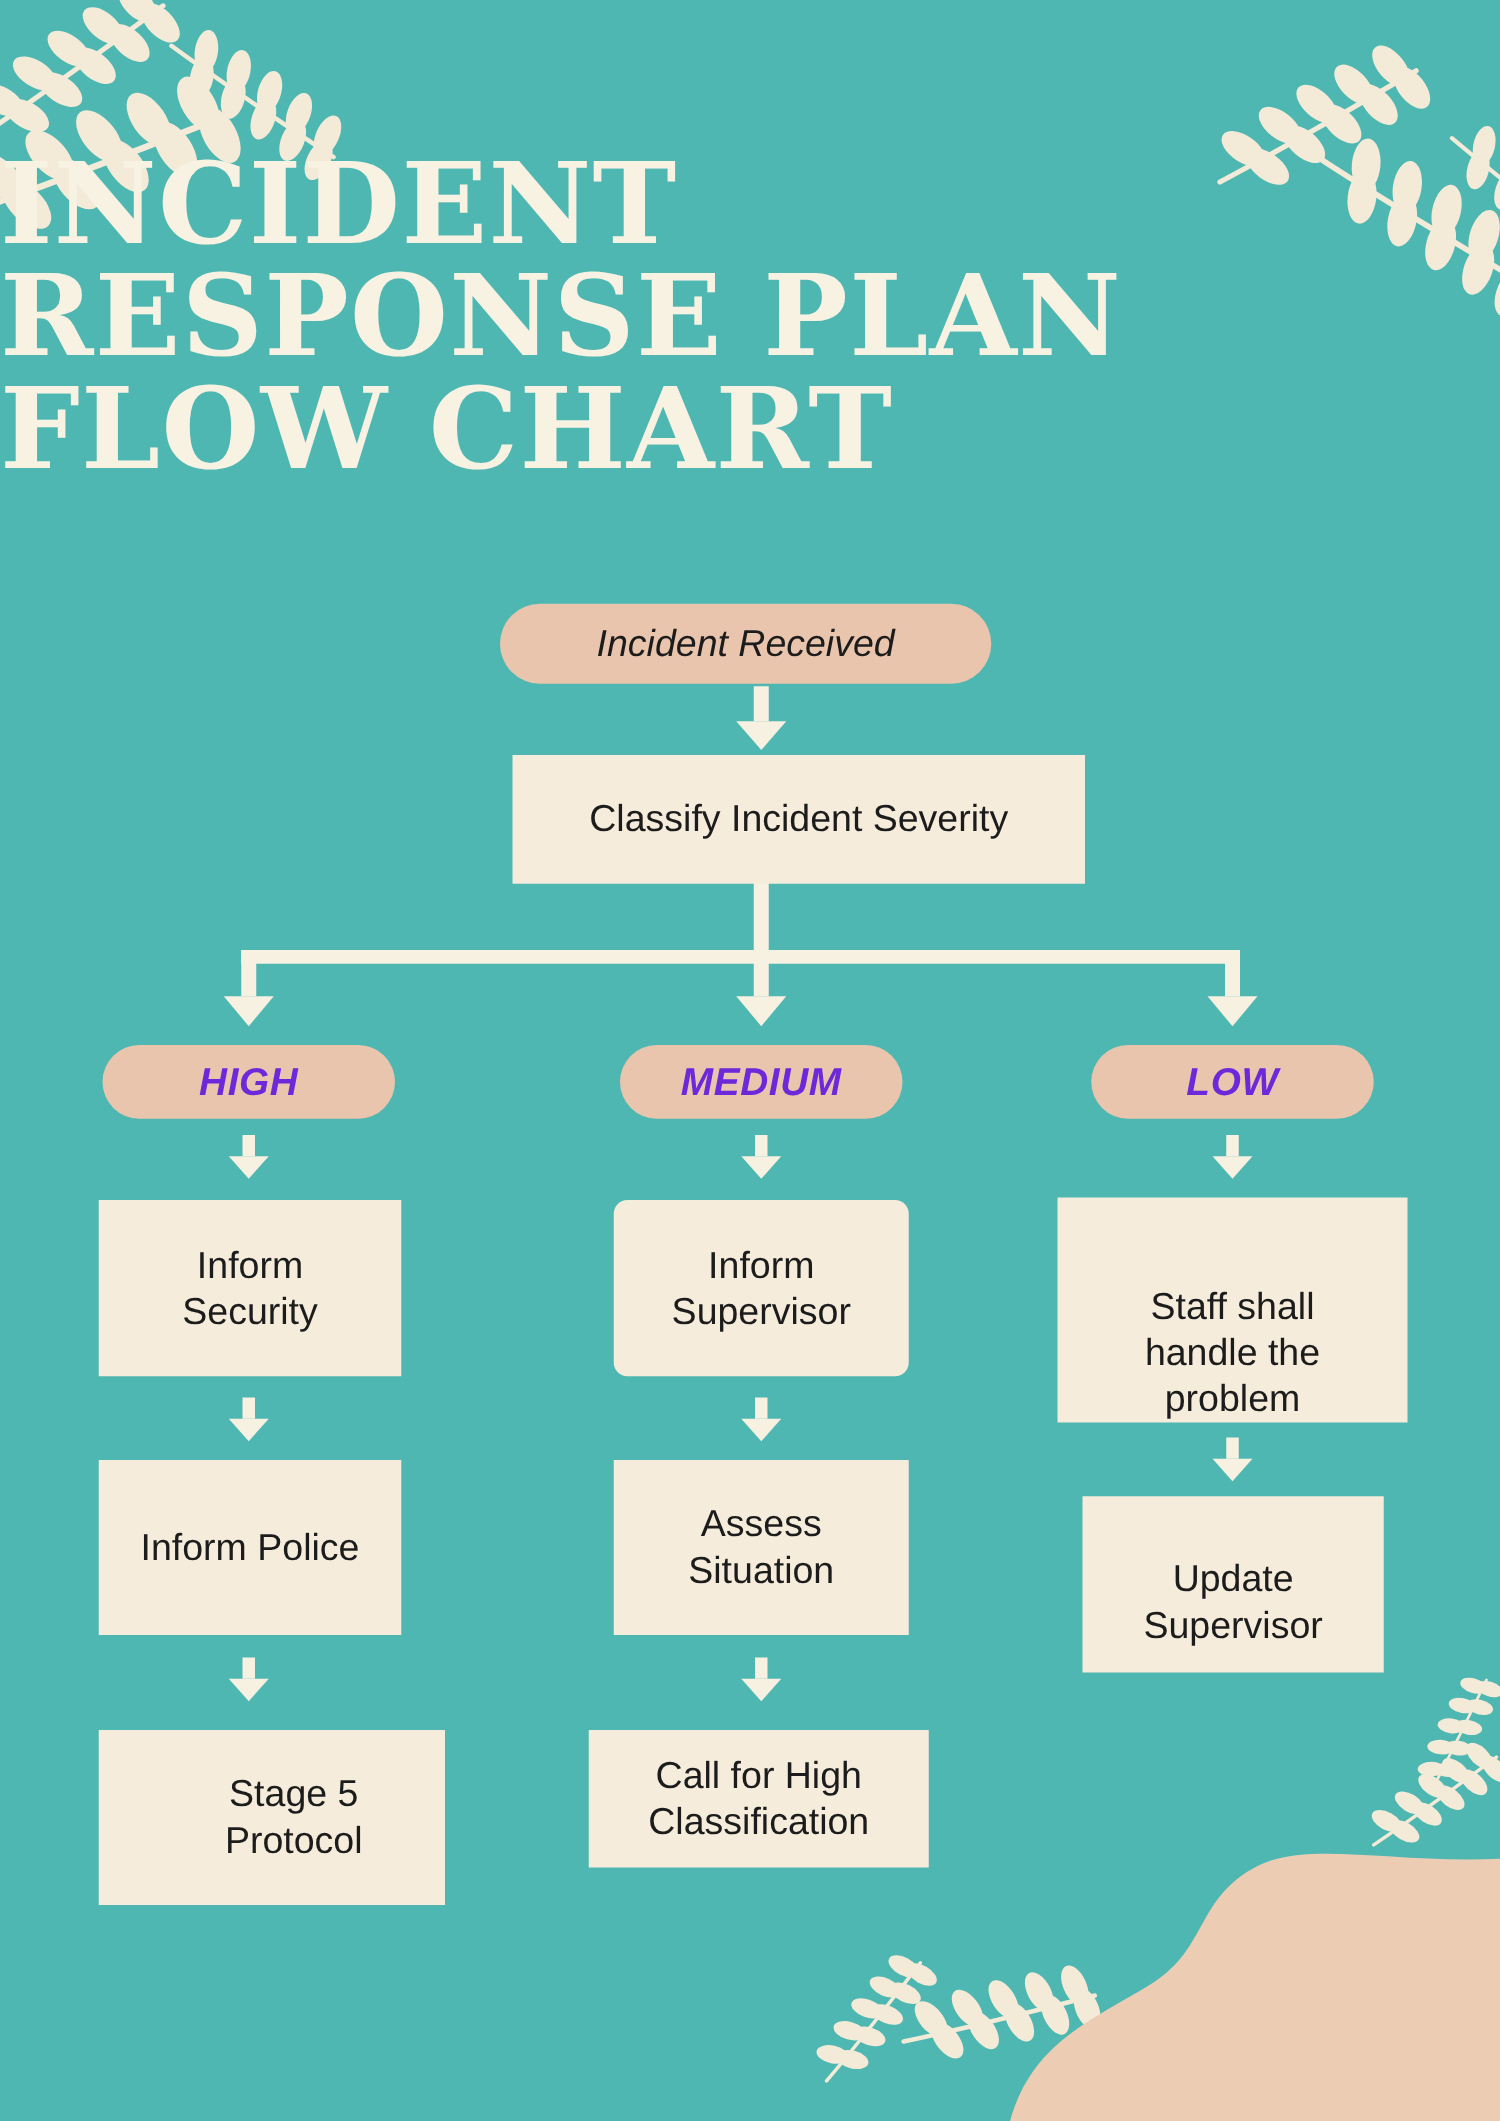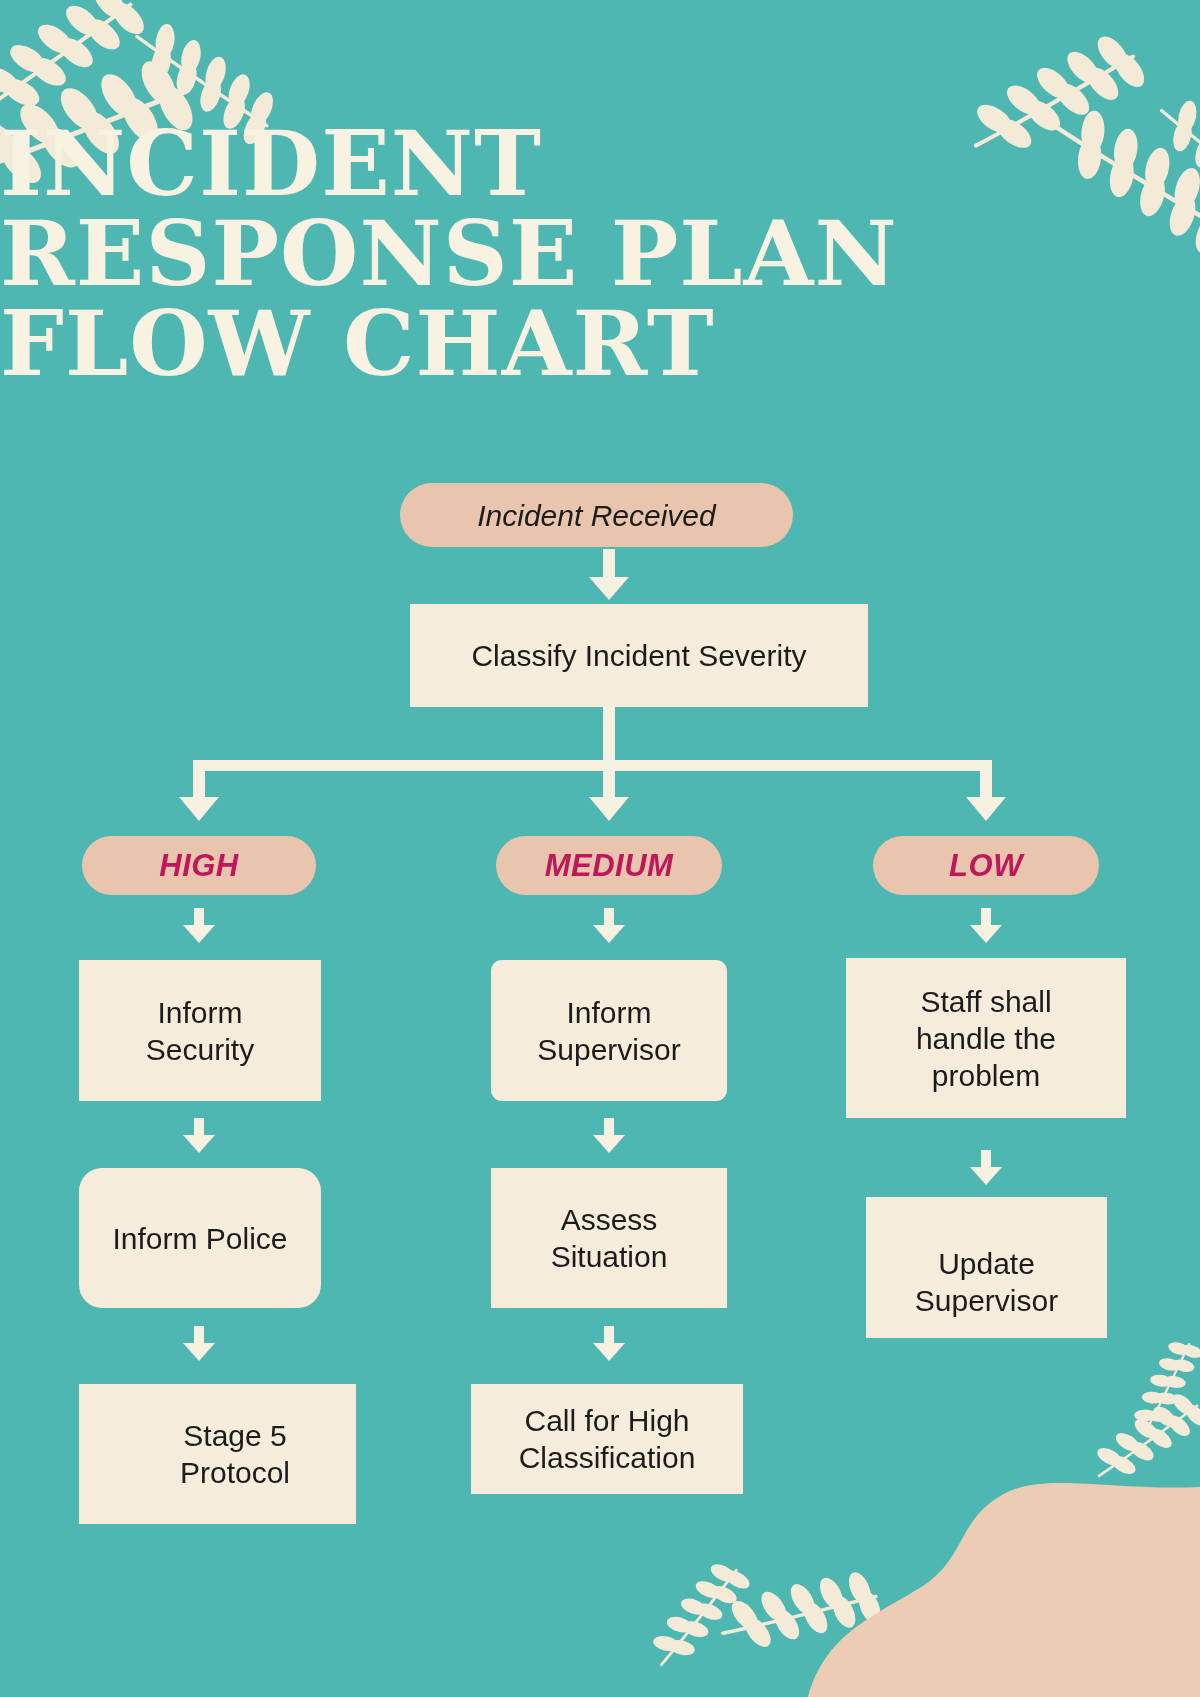--- a/index.html
+++ b/index.html
@@ -15,38 +15,38 @@
     font-size:90px;line-height:90px;letter-spacing:1px;
     color:#f7f2e2;
   }
   
   .node{
     position:absolute;display:flex;align-items:center;justify-content:center;
     text-align:center;font-size:30px;line-height:37px;z-index:2;
   }
   .pill{background:#e9c5ad;border-radius:32px;font-style:italic;}
   .box{background:#f5ecdb;}
-  .pill-label{font-weight:700;font-size:31px;letter-spacing:.5px;color:#be185d;}
+  .pill-label{font-weight:700;font-size:31px;letter-spacing:.5px;color:#6d28d9;}
   .t{display:inline-block;text-align:center;}
 
   .n-start   {left:400px;top:483px;width:393px;height:64px;}
   .n-classify{left:410px;top:580px;width:458px;height:103px;margin-top:24px;}
   .n-classify .t{max-width:340px;}
 
   .p-high  {left:82px; top:836px;width:234px;height:59px;}
   .p-med   {left:496px;top:836px;width:226px;height:59px;}
   .p-low   {left:873px;top:836px;width:226px;height:59px;}
 
   .b-h1{left:79px; top:960px; width:242px;height:141px;}  .b-h1 .t{max-width:175px;}
-  .b-h2{left:79px; top:1168px;width:242px;height:140px;border-radius:23px;}
+  .b-h2{left:79px; top:1168px;width:242px;height:140px;}
   .b-h3{left:79px; top:1384px;width:242px;height:140px;padding-left:35px;}  .b-h3 .t{max-width:180px;}
   .b-m1{left:491px;top:960px; width:236px;height:141px;border-radius:11px;}  .b-m1 .t{max-width:185px;}
   .b-m2{left:491px;top:1168px;width:236px;height:140px;}  .b-m2 .t{max-width:165px;}
   .b-m3{left:471px;top:1384px;width:272px;height:110px;}  .b-m3 .t{max-width:235px;}
-  .b-l1{left:846px;top:958px; width:280px;height:160px;}  .b-l1 .t{max-width:195px;}
+  .b-l1{left:846px;top:958px; width:280px;height:180px;align-items:flex-end;}  .b-l1 .t{max-width:195px;}
   .b-l2{left:866px;top:1197px;width:241px;height:141px;}  .b-l2 .t{max-width:180px;margin-top:28px;}
 
   
   .arr{position:absolute;display:flex;flex-direction:column;align-items:center;z-index:1;}
   .arr .stem{background:#f6f1e1;}
   .arr .head{width:0;height:0;}
   .arr-lg .stem{width:12px;height:28px;}
   .arr-lg .head{border-left:20px solid transparent;border-right:20px solid transparent;border-top:23px solid #f6f1e1;}
   .arr-br .stem{width:12px;height:37px;}
   .arr-br .head{border-left:20px solid transparent;border-right:20px solid transparent;border-top:24px solid #f6f1e1;}

